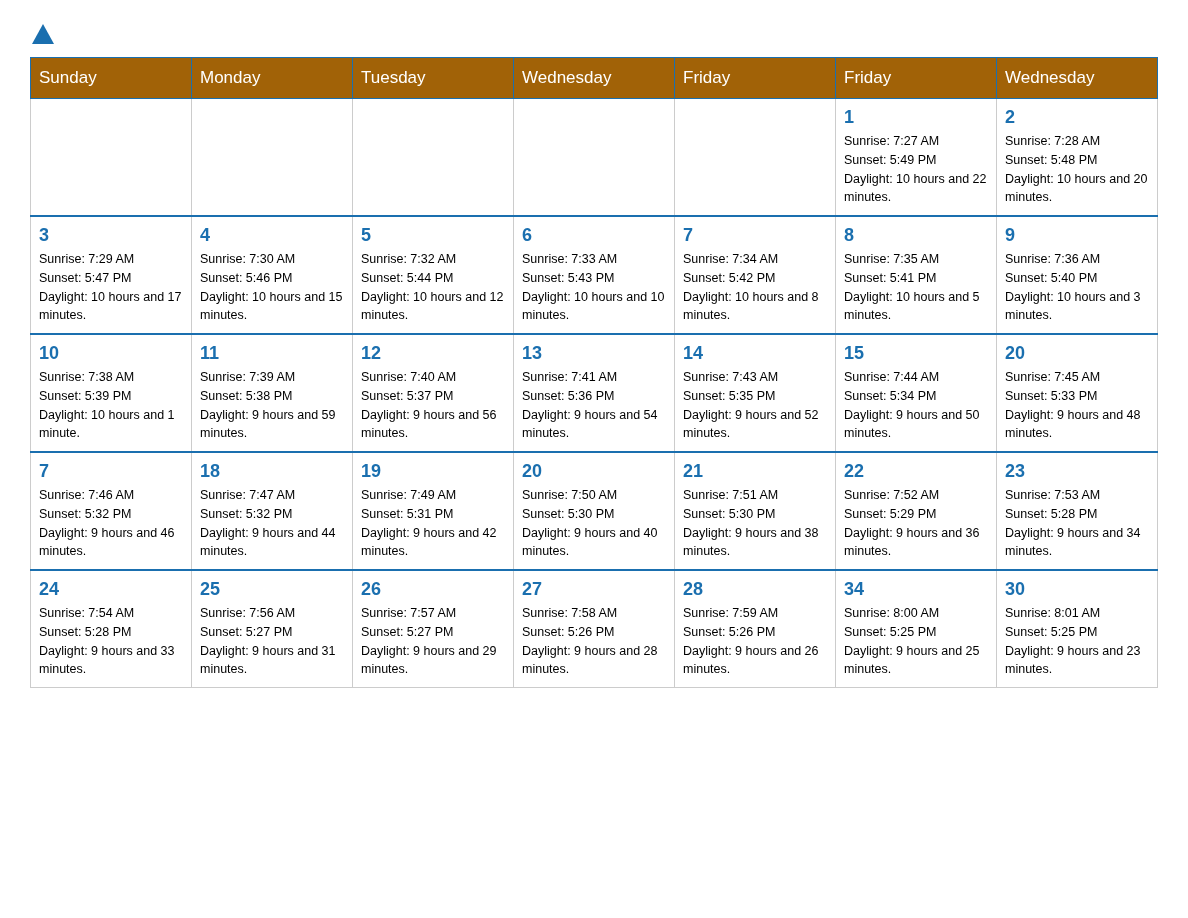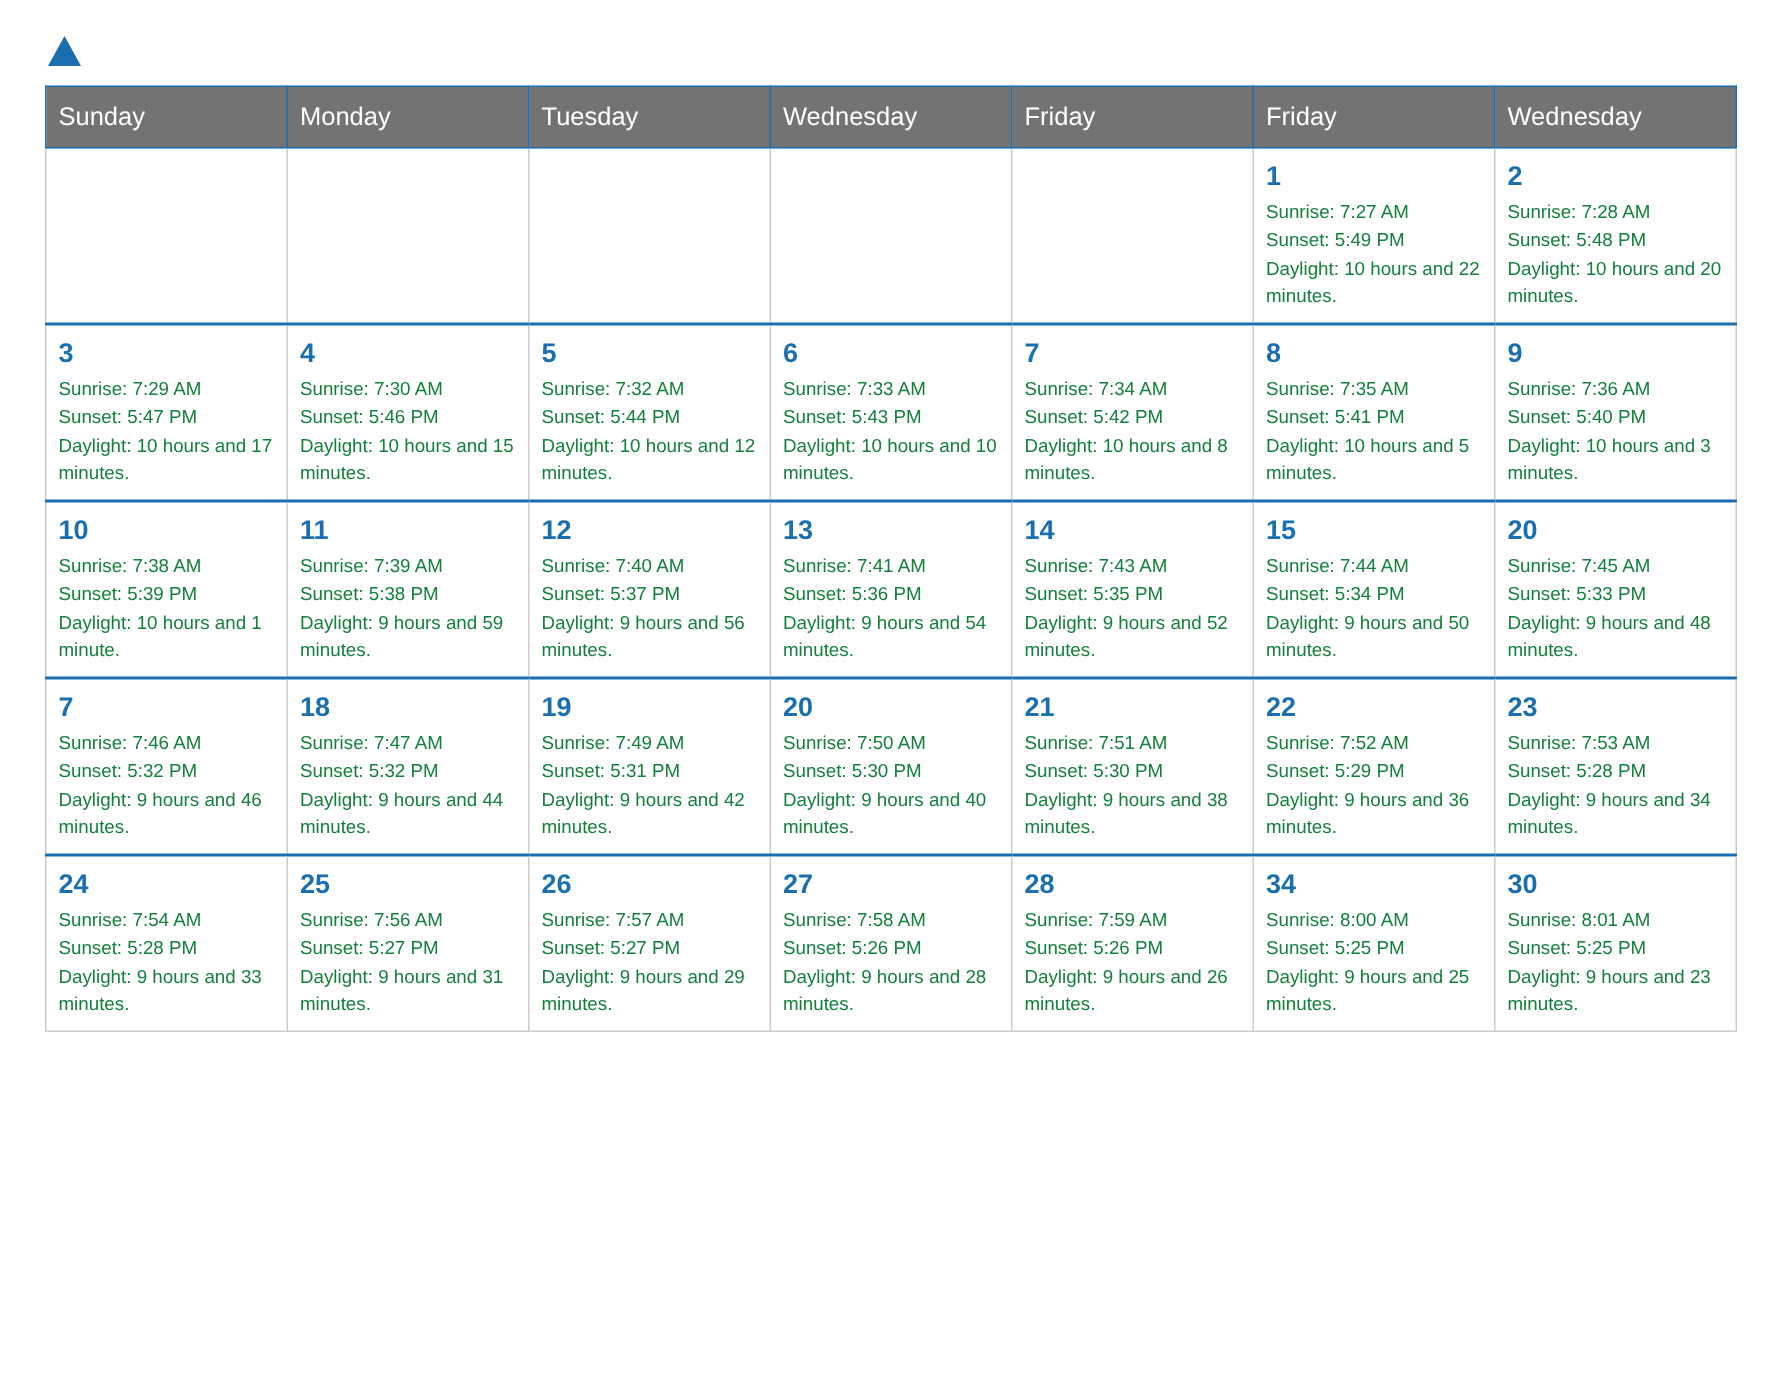--- a/index.html
+++ b/index.html
@@ -47,21 +47,21 @@
       font-size: 22px;
       color: #555;
       margin-top: 4px;
     }
     .calendar {
       width: 100%;
       border-collapse: collapse;
       border: 1px solid #aaa;
     }
     .calendar th {
-      background-color: #737373;
+      background-color: #a16207;
       color: #fff;
       padding: 10px 8px;
       font-size: 17px;
       font-weight: normal;
       text-align: left;
       border: 1px solid #1a6faf;
     }
     .calendar td {
       vertical-align: top;
       padding: 8px 8px;
@@ -75,21 +75,21 @@
     .day-number {
       font-size: 18px;
       font-weight: bold;
       color: #1a6faf;
       display: block;
       margin-bottom: 4px;
     }
     .day-info {
       font-size: 12.5px;
       line-height: 1.5;
-      color: #15803d;
+      color: #000000;
     }
     .empty-cell {
       background: #f9f9f9;
     }
     .row-border td {
       border-top: 2px solid #1a6faf;
     }
   </style>
 </head>
 <body>

